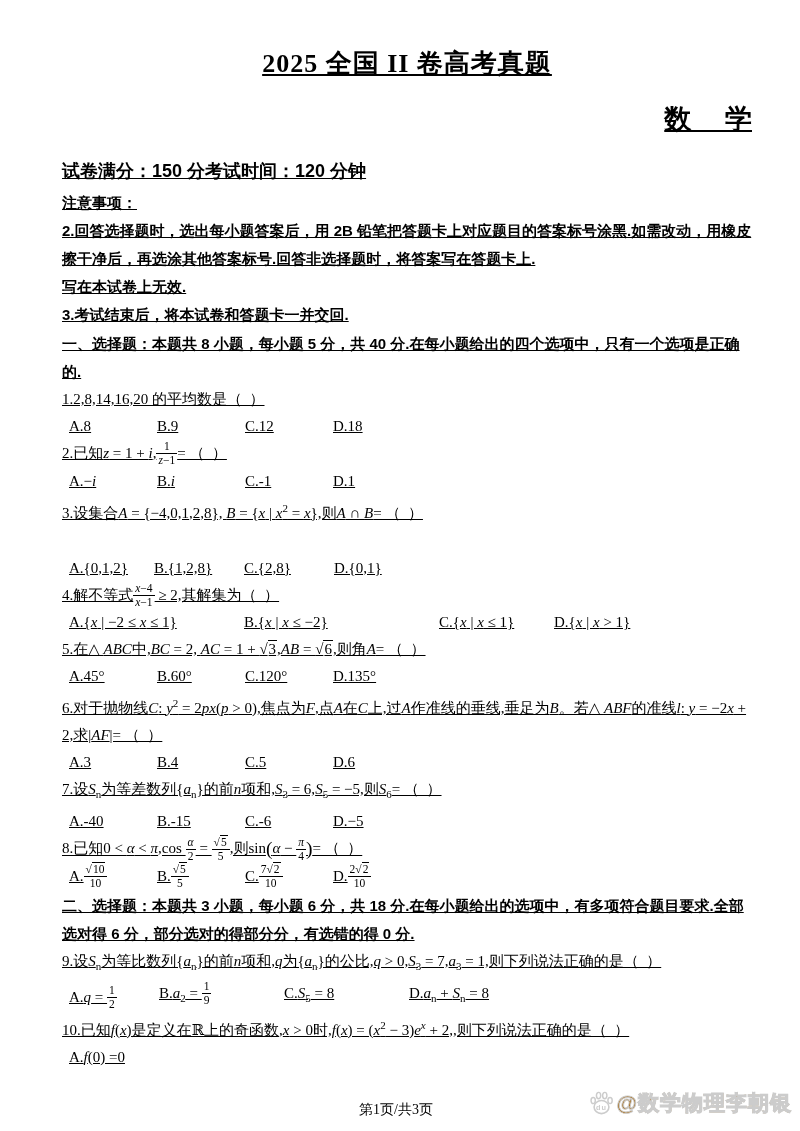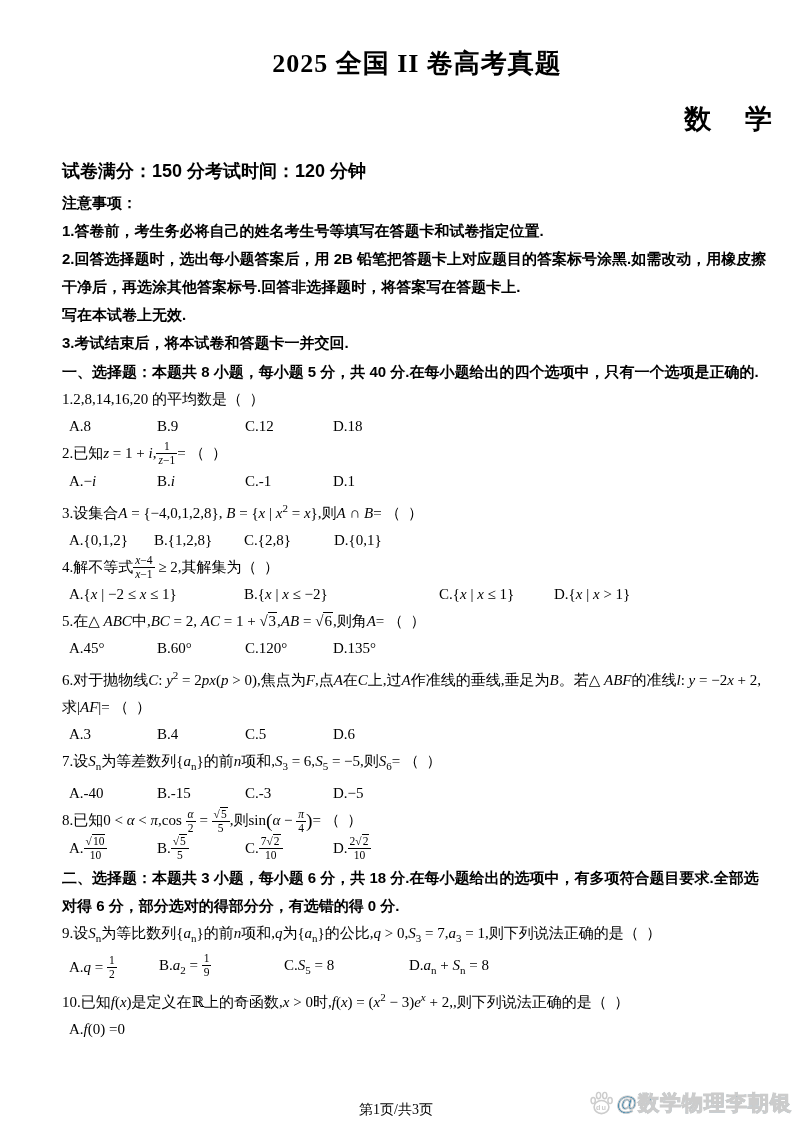--- a/index.html
+++ b/index.html
@@ -2,58 +2,57 @@
 <html><head>
 <meta charset="utf-8">
 <style>
   html,body{margin:0;padding:0;}
   body{
     width:800px;height:1131px;position:relative;overflow:hidden;
     background:#ffffff;color:#000;
     font-family:"Liberation Serif","DejaVu Serif",serif;
     font-size:15px;
   }
-  .content{padding:46px 28px 0 62px;}
+  .content{padding:46px 48px 0 62px;text-decoration:underline;}
   .title{font-size:26px;font-weight:bold;text-align:center;margin:0 0 20px 0;letter-spacing:1px;}
   .subject{font-size:27px;font-weight:bold;text-align:right;white-space:pre;margin:0 0 22px 0;}
   .exam-info{font-size:18px;font-weight:bold;text-align:left;margin:0 0 6px 0;
     font-family:"Liberation Sans","DejaVu Sans",sans-serif;}
   .notes{font-family:"Liberation Sans","DejaVu Sans",sans-serif;font-weight:bold;}
   .notes .note-heading,.notes .note-line{line-height:28px;}
   .sec-heading{font-family:"Liberation Sans","DejaVu Sans",sans-serif;font-weight:bold;line-height:28px;margin-top:1px;}
   .question .stem{line-height:27px;}
-  .options{display:flex;align-items:center;padding-left:7px;line-height:27px;}
+  .options{display:flex;align-items:flex-end;padding-left:7px;line-height:27px;}
   .opt{display:inline-block;white-space:nowrap;}
   i{font-style:italic;}
   sup,sub{font-size:11px;}
   .frac{display:inline-block;vertical-align:-0.55em;text-align:center;font-size:11.5px;line-height:1.15;}
   .frac .n{display:block;border-bottom:1px solid #000;padding:0 2px;}
   .frac .d{display:block;padding:0 2px;}
   .sqrt{white-space:nowrap;}
   .sqrt::before{content:"\221A";}
   .sqrt .r{border-top:1px solid #000;padding:0 1px;}
   .bp{font-size:1.3em;vertical-align:-0.08em;}
   .footer-page{position:absolute;left:0;right:8px;bottom:12px;text-align:center;font-size:14px;}
   .watermark{position:absolute;right:8px;bottom:14px;display:flex;align-items:center;
     font-family:"Liberation Sans","DejaVu Sans",sans-serif;font-weight:bold;font-size:21px;
-    color:#0369a1;-webkit-text-stroke:1px #cccccc;letter-spacing:1px;}
+    color:#a16207;-webkit-text-stroke:1px #cccccc;letter-spacing:1px;}
   .watermark svg{margin-right:2px;}
 </style>
 </head>
 <body>
 
 <div class="content">
   <div class="title">2025 全国 II 卷高考真题</div>
   <div class="subject">数     学</div>
   <div class="exam-info">试卷满分：150 分考试时间：120 分钟</div>
 
   <div class="notes">
     <div class="note-heading">注意事项：</div>
     <div>
-        <div class="note-line">1.答卷前，考生务必将自己的姓名考生号等填写在答题卡和试卷指定位置.</div>
         <div class="note-line">2.回答选择题时，选出每小题答案后，用 2B 铅笔把答题卡上对应题目的答案标号涂黑.如需改动，用橡皮擦干净后，再选涂其他答案标号.回答非选择题时，将答案写在答题卡上.</div>
         <div class="note-line">写在本试卷上无效.</div>
         <div class="note-line">3.考试结束后，将本试卷和答题卡一并交回.</div>
       </div>
   </div>
 
   <div>
       <section>
         <div class="sec-heading">一、选择题：本题共 8 小题，每小题 5 分，共 40 分.在每小题给出的四个选项中，只有一个选项是正确的.</div>
         <div class="question">
@@ -72,21 +71,21 @@
             <span class="opt" style="min-width: 88px;">B.<i>i</i></span>
             <span class="opt" style="min-width: 88px;">C.-1</span>
             <span class="opt">D.1</span>
           </div>
         </div>
         <div class="question">
           <div class="stem">3.设集合<i>A</i> = {−4,0,1,2,8}, <i>B</i> = {<i>x</i> | <i>x</i><sup>2</sup> = <i>x</i>},则<i>A</i> ∩ <i>B</i>= （&nbsp;&nbsp;）</div>
           <div class="options">
             <span class="opt" style="min-width: 85px;">A.{0,1,2}</span>
             <span class="opt" style="min-width: 90px;">B.{1,2,8}</span>
-            <span class="opt" style="min-width: 90px;">C.{2,8}</span>
+            <span class="opt" style="min-width: 90px; margin-top: 28px;">C.{2,8}</span>
             <span class="opt">D.{0,1}</span>
           </div>
         </div>
         <div class="question">
           <div class="stem">4.解不等式<span class="frac"><span class="n"><i>x</i>−4</span><span class="d"><i>x</i>−1</span></span> ≥ 2,其解集为（&nbsp;&nbsp;）</div>
           <div class="options">
             <span class="opt" style="min-width: 175px;">A.{<i>x</i> | −2 ≤ <i>x</i> ≤ 1}</span>
             <span class="opt" style="min-width: 195px;">B.{<i>x</i> | <i>x</i> ≤ −2}</span>
             <span class="opt" style="min-width: 115px;">C.{<i>x</i> | <i>x</i> ≤ 1}</span>
             <span class="opt">D.{<i>x</i> | <i>x</i> &gt; 1}</span>
@@ -108,21 +107,21 @@
             <span class="opt" style="min-width: 88px;">B.4</span>
             <span class="opt" style="min-width: 88px;">C.5</span>
             <span class="opt">D.6</span>
           </div>
         </div>
         <div class="question">
           <div class="stem">7.设<i>S</i><sub>n</sub>为等差数列{<i>a</i><sub>n</sub>}的前<i>n</i>项和,<i>S</i><sub>3</sub> = 6,<i>S</i><sub>5</sub> = −5,则<i>S</i><sub>6</sub>= （&nbsp;&nbsp;）</div>
           <div class="options">
             <span class="opt" style="min-width: 88px;">A.-40</span>
             <span class="opt" style="min-width: 88px;">B.-15</span>
-            <span class="opt" style="min-width: 88px;">C.-3</span>
+            <span class="opt" style="min-width: 88px;">C.-6</span>
             <span class="opt">D.−5</span>
           </div>
         </div>
         <div class="question">
           <div class="stem">8.已知0 &lt; <i>α</i> &lt; <i>π</i>,cos&nbsp;<span class="frac"><span class="n"><i>α</i></span><span class="d">2</span></span> = <span class="frac"><span class="n"><span class="sqrt"><span class="r">5</span></span></span><span class="d">5</span></span>,则sin<span class="bp">(</span><i>α</i> − <span class="frac"><span class="n"><i>π</i></span><span class="d">4</span></span><span class="bp">)</span>= （&nbsp;&nbsp;）</div>
           <div class="options">
             <span class="opt" style="min-width: 88px;">A.<span class="frac"><span class="n"><span class="sqrt"><span class="r">10</span></span></span><span class="d">10</span></span></span>
             <span class="opt" style="min-width: 88px;">B.<span class="frac"><span class="n"><span class="sqrt"><span class="r">5</span></span></span><span class="d">5</span></span></span>
             <span class="opt" style="min-width: 88px;">C.<span class="frac"><span class="n">7<span class="sqrt"><span class="r">2</span></span></span><span class="d">10</span></span></span>
             <span class="opt">D.<span class="frac"><span class="n">2<span class="sqrt"><span class="r">2</span></span></span><span class="d">10</span></span></span>

